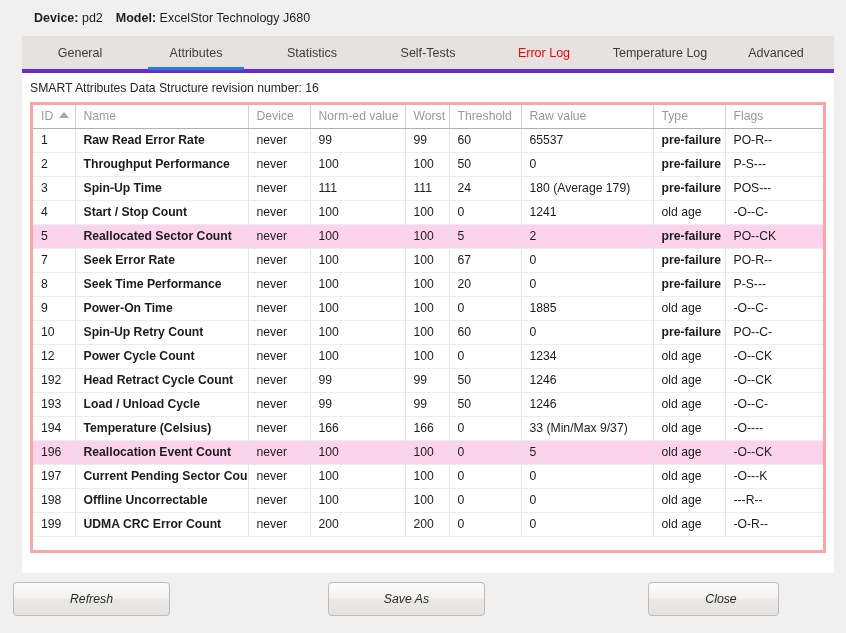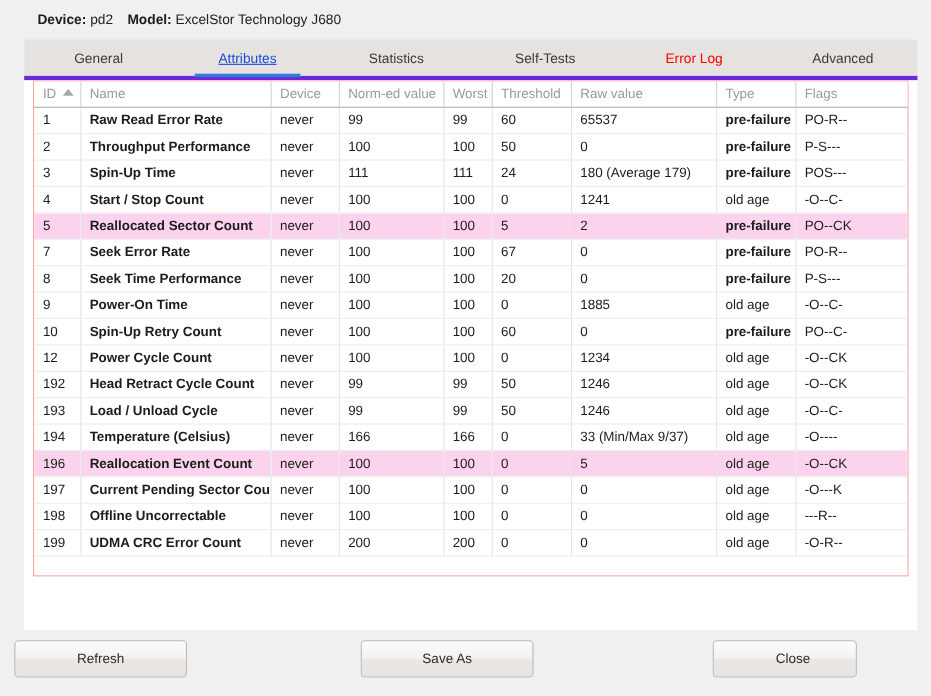--- a/index.html
+++ b/index.html
@@ -44,21 +44,21 @@
     flex: 1 1 0;
     display: flex;
     align-items: center;
     justify-content: center;
     font-size: 12.5px;
     color: #3c3c3c;
     position: relative;
     cursor: default;
     user-select: none;
   }
-  .tab.active { color: #1d4ed8; text-decoration: underline; }
+  .tab.active { color: #404040; }
   .tab.alert  { color: #fb0000; }
   .tab.active::after {
     content: "";
     position: absolute;
     left: 50%;
     transform: translateX(-50%);
     bottom: -1px;
     width: 96px;
     height: 3px;
     background: #2b7fd4;
@@ -74,21 +74,21 @@
   }
   .revision {
     padding: 8px 0 7px 8px;
     font-size: 12.2px;
     color: #262626;
   }
 
   
   .tablewrap {
     margin: 0 8px;
-    border: 1px solid #fca5a5;
+    border: 3px solid #fca5a5;
     background: #fff;
     height: 451px;
     box-sizing: border-box;
     overflow: hidden;
   }
   table.smart {
     border-collapse: collapse;
     width: 100%;
     table-layout: fixed;
     font-size: 12.2px;
@@ -139,21 +139,21 @@
   col.c-wrst { width: 44px; }
   col.c-thr  { width: 72px; }
   col.c-raw  { width: 132px; }
   col.c-type { width: 72px; }
   col.c-flag { width: 106px; }
 
   
   .btnbar {
     position: absolute;
     left: 0; top: 582px;
-    width: 846px; height: 44px;
+    width: 846px; height: 44px; font-style: italic;
   }
   .btn {
     position: absolute;
     top: 0;
     height: 34px;
     background: linear-gradient(to bottom, #fcfcfc 0%, #f3f2f1 48%, #eae8e6 52%, #e6e3e0 100%);
     border: 1px solid #bdbab7;
     border-radius: 4px;
     font-size: 12.3px;
     color: #2b2b2b;
@@ -181,24 +181,26 @@
     <span class="lbl">Model:</span>
     <span class="val">ExcelStor Technology J680</span>
   </div>
 
   <div class="tabbar" id="tabbar">
       <div class="tab">General</div>
       <div class="tab active">Attributes</div>
       <div class="tab">Statistics</div>
       <div class="tab">Self-Tests</div>
       <div class="tab alert">Error Log</div>
+      <div class="tab">Temperature Log</div>
       <div class="tab">Advanced</div>
     </div>
 
   <div class="panel">
+    <div class="revision">SMART Attributes Data Structure revision number: 16</div>
 
     <div class="tablewrap">
       <table class="smart">
         <colgroup>
           <col class="c-id">
             <col class="c-name">
             <col class="c-fail">
             <col class="c-norm">
           <col class="c-wrst">
             <col class="c-thr">

